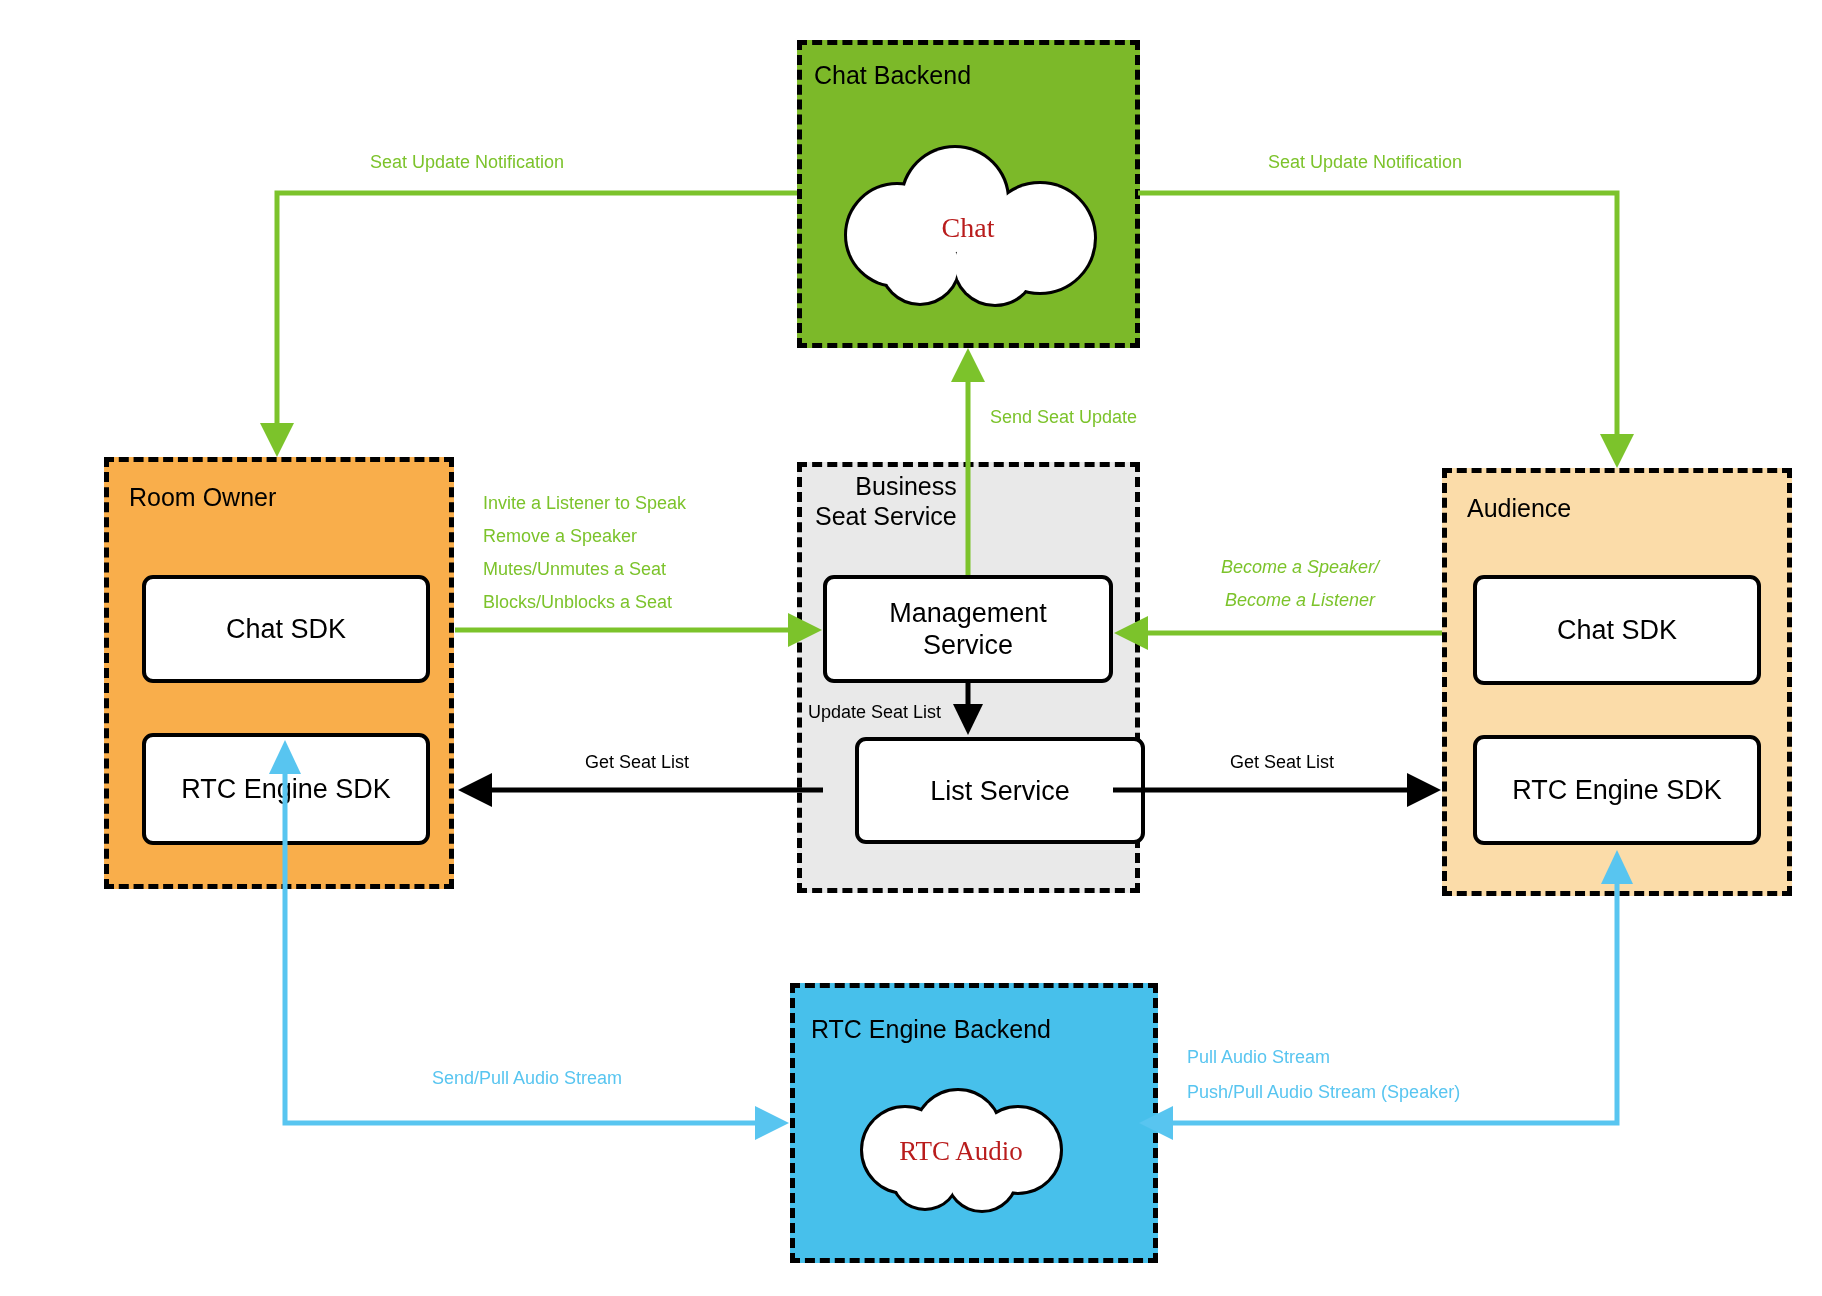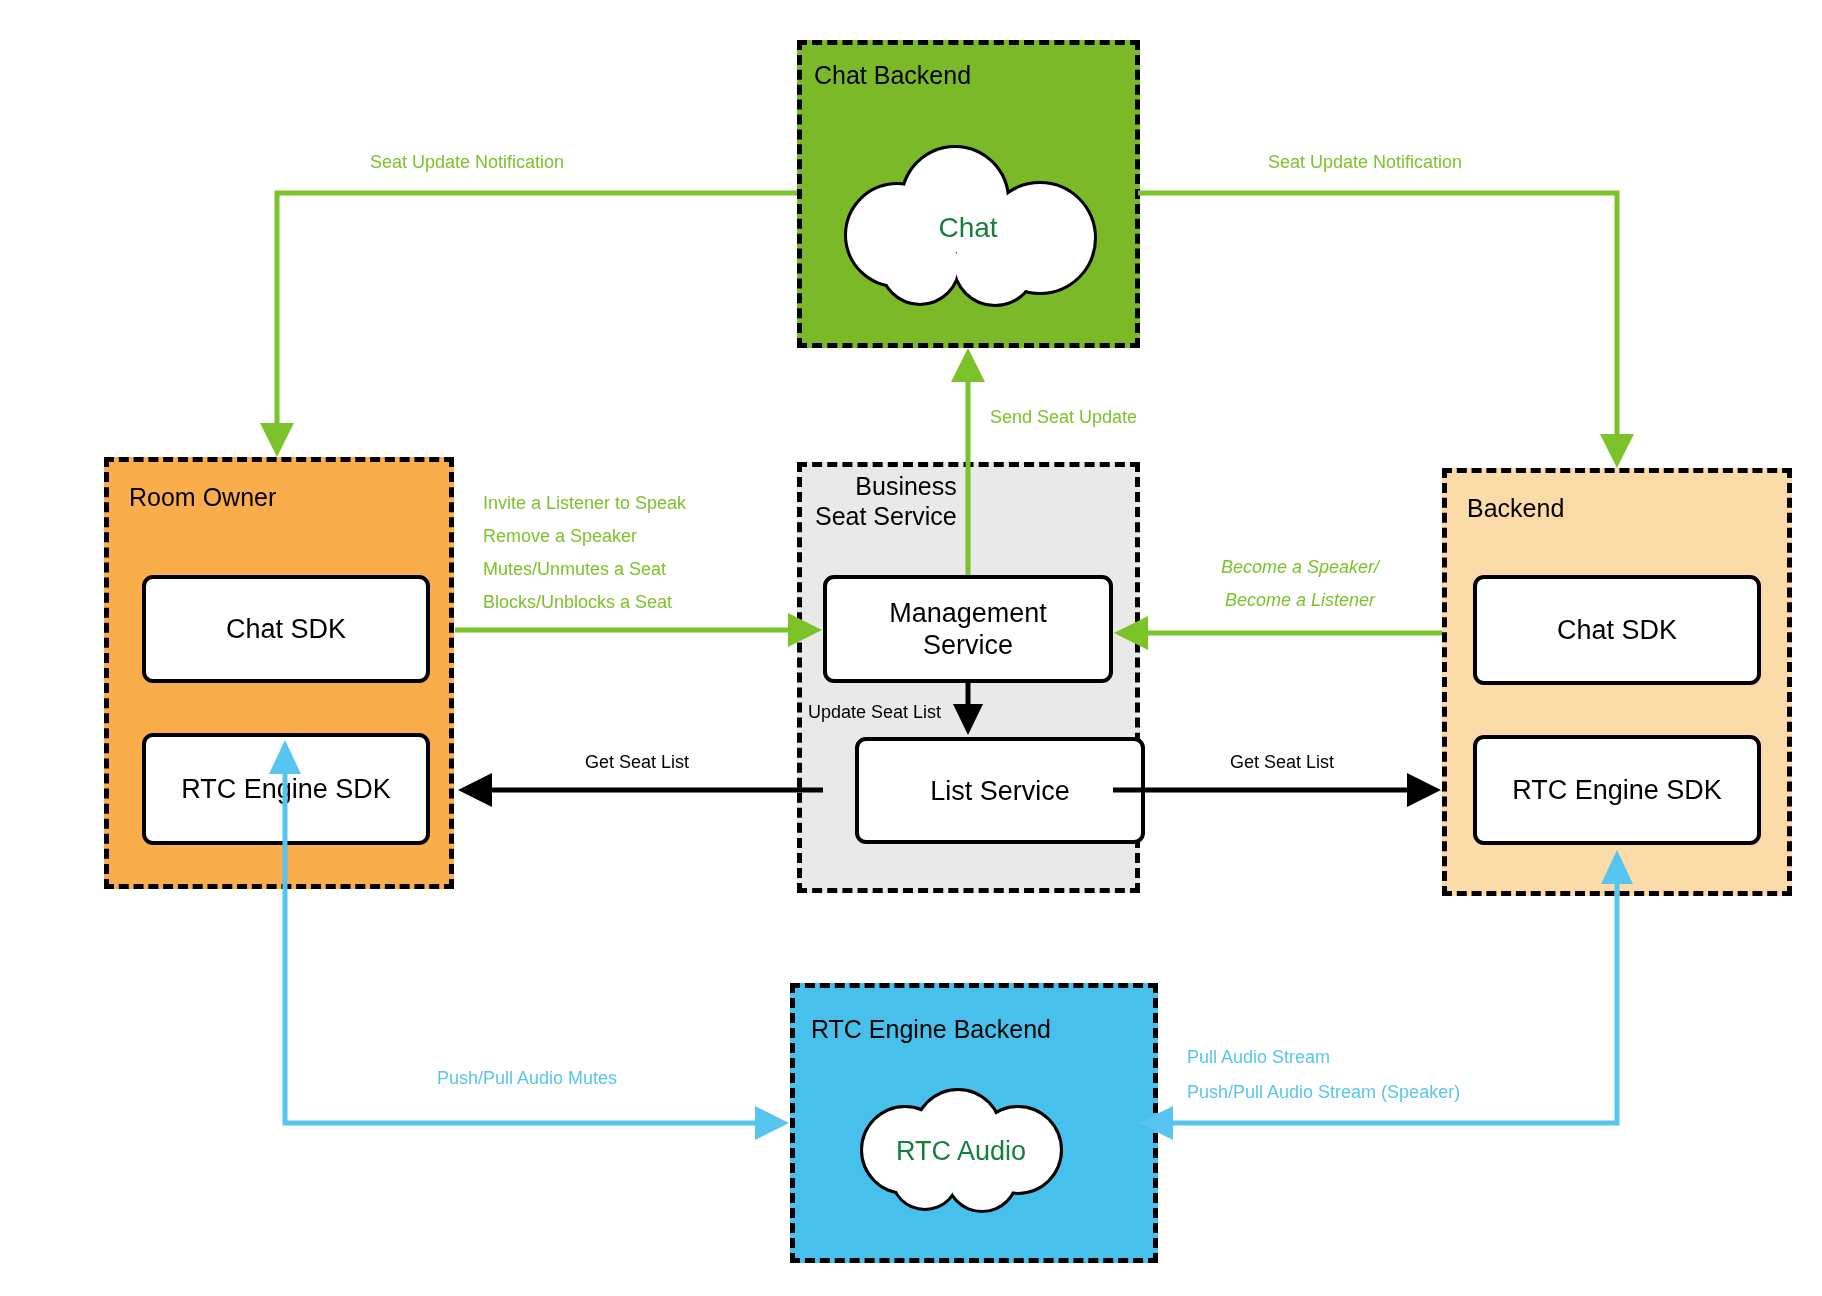--- a/index.html
+++ b/index.html
@@ -38,21 +38,21 @@
   .ln{ fill:none; stroke-width:5px; }
   .ln-green{ stroke:var(--c-green-accent); }
   .ln-black{ stroke:#000; }
   .ln-blue { stroke:var(--c-blue-accent); }
   .hd-green{ fill:var(--c-green-accent); stroke:none; }
   .hd-black{ fill:#000; stroke:none; }
   .hd-blue { fill:var(--c-blue-accent); stroke:none; }
   .cloud-outline{ fill:#fff; stroke:#000; stroke-width:6px; }
   .cloud-fill{ fill:#fff; stroke:none; }
   .cloud-label{
-    position:absolute; font-size:28px; color:#15803d; text-align:center; width:200px;
+    position:absolute; font-size:28px; color:#b91c1c; text-align:center; width:200px;font-family:Liberation Serif, serif;
   }
 </style>
 </head>
 <body>
 
 <div id="canvas">
 
   <div class="group-box gb-chat">
     <div class="group-title" style="left:12px; top:15px;">Chat Backend</div>
   </div>
@@ -60,21 +60,21 @@
   <div class="group-box gb-owner">
     <div class="group-title" style="left:20px; top:20px;">Room Owner</div>
   </div>
 
   <div class="group-box gb-biz">
     <div class="group-title" style="left:13px; top:4px;">Business
 Seat Service</div>
   </div>
 
   <div class="group-box gb-aud">
-    <div class="group-title" style="left:20px; top:20px;">Backend</div>
+    <div class="group-title" style="left:20px; top:20px;">Audience</div>
   </div>
 
   <div class="group-box gb-rtc">
     <div class="group-title" style="left:16px; top:26px;">RTC Engine Backend</div>
   </div>
 
   <div class="node-box" style="left:142px; top:575px; width:288px; height:108px;">
     <span class="node-label">Chat SDK</span>
   </div>
   <div class="node-box" style="left:142px; top:733px; width:288px; height:112px;">
@@ -175,17 +175,17 @@
 Remove a Speaker
 Mutes/Unmutes a Seat
 Blocks/Unblocks a Seat</div>
   <div class="arrow-label lbl-green t-center" style="left:1150px; top:551px; width:300px;font-style:italic;">Become a Speaker/
 Become a Listener</div>
 
   <div class="arrow-label lbl-black" style="left:808px; top:696px;">Update Seat List</div>
   <div class="arrow-label lbl-black t-center" style="left:537px; top:746px; width:200px;">Get Seat List</div>
   <div class="arrow-label lbl-black t-center" style="left:1182px; top:746px; width:200px;">Get Seat List</div>
 
-  <div class="arrow-label lbl-blue t-center" style="left:377px; top:1062px; width:300px;">Push/Pull Audio Mutes</div>
+  <div class="arrow-label lbl-blue t-center" style="left:377px; top:1062px; width:300px;">Send/Pull Audio Stream</div>
   <div class="arrow-label lbl-blue" style="left:1187px; top:1040px; line-height:35px;">Pull Audio Stream
 Push/Pull Audio Stream (Speaker)</div>
 
 </div>
 
 </body></html>

